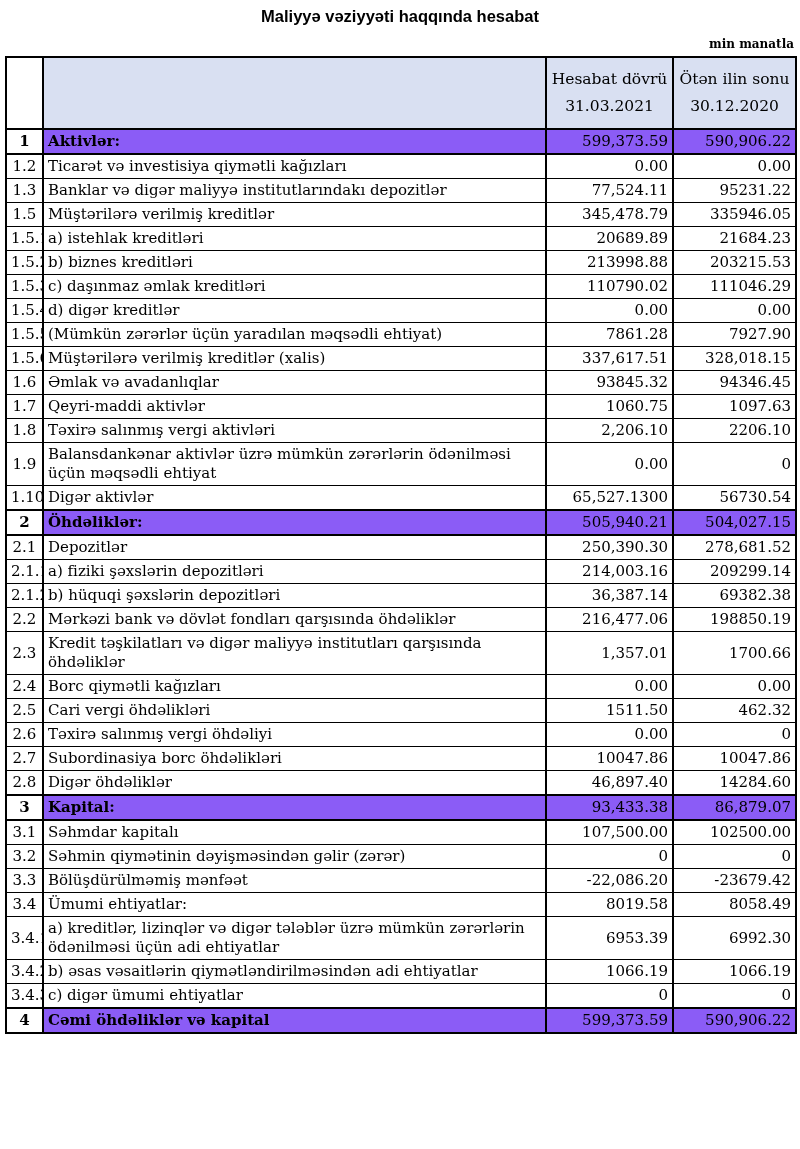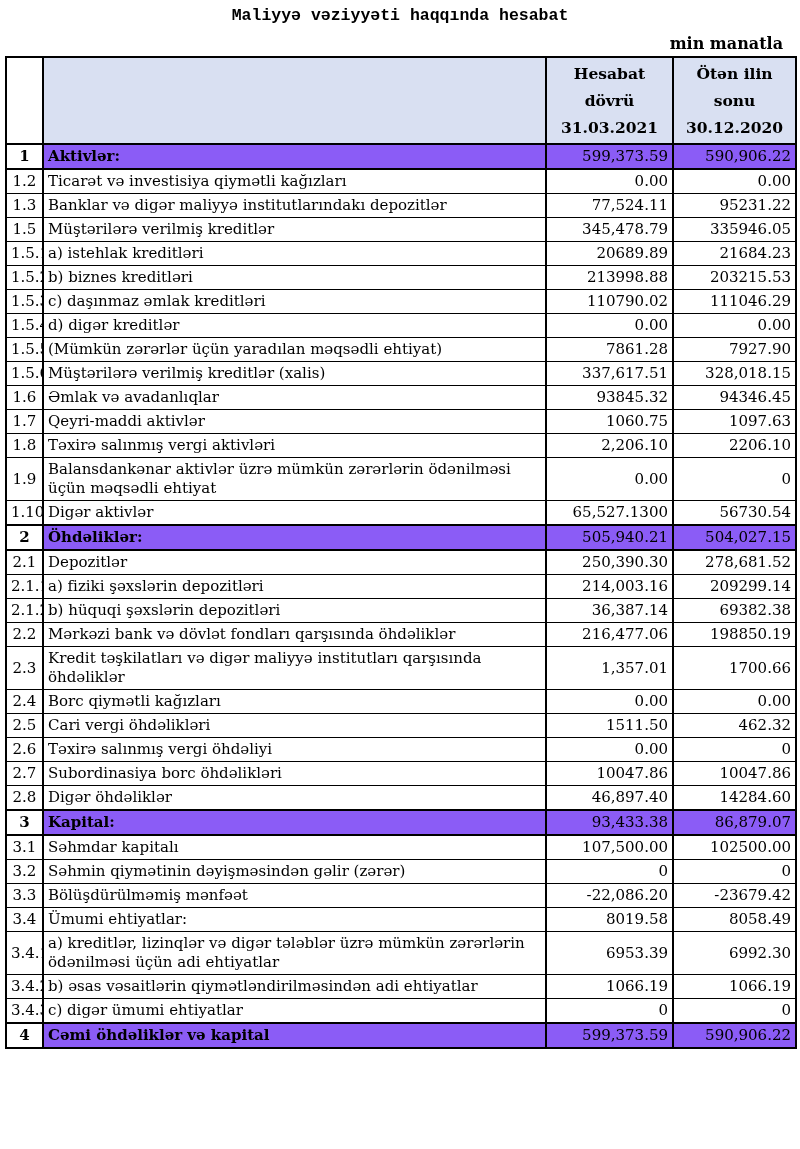--- a/index.html
+++ b/index.html
@@ -12,32 +12,32 @@
     height: 1149px;
     overflow: hidden;
     font-family: "DejaVu Serif", "Liberation Serif", serif;
     color: #000;
   }
   .page {
     padding: 4px 5px 0 5px;
   }
   .doc-title {
     text-align: center;
-    font-family: Liberation Mono, monospace;
+    font-family: Liberation Sans, sans-serif;
     font-weight: bold;
     font-size: 16.5px;
     line-height: 20px;
     margin-top: 2px;
   }
   .unit-note {
     text-align: right;
     font-weight: bold;
-    font-size: 16px;
+    font-size: 12px;
     line-height: 18px;
-    margin: 9px 12px 3px 0;
+    margin: 9px 1px 3px 0;
   }
   table.fin {
     width: 790px;
     border-collapse: collapse;
     table-layout: fixed;
     border: 2.5px solid #000;
     font-size: 15px;
   }
   table.fin td {
     border-top: 1px solid #000;
@@ -47,21 +47,21 @@
     vertical-align: middle;
     padding: 2px 4px;
     line-height: 19px;
     overflow: hidden;
   }
   
   tr.head-row td {
     height: 66px;
     border-bottom: 2.5px solid #000;
     text-align: center;
-    font-weight: bold;
+    font-weight: normal;
     font-size: 15.5px;
     line-height: 27px;
   }
   tr.head-row td.c-head-col {
     background: #d9e0f2;
   }
   tr.head-row td.c-num {
     background: #ffffff;
   }
   

